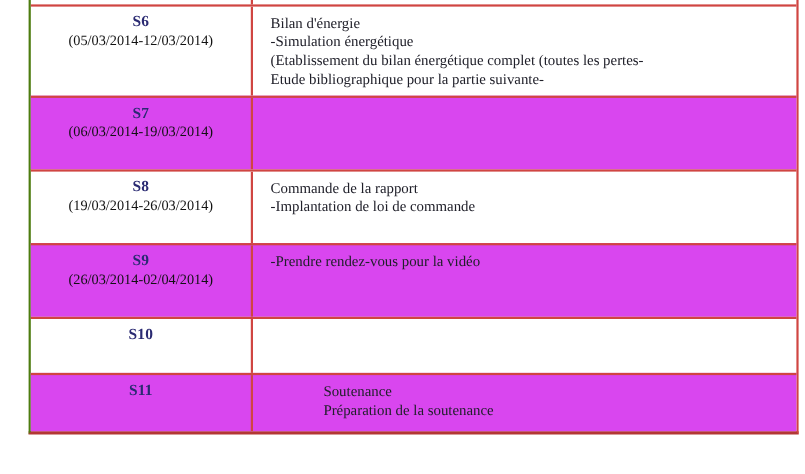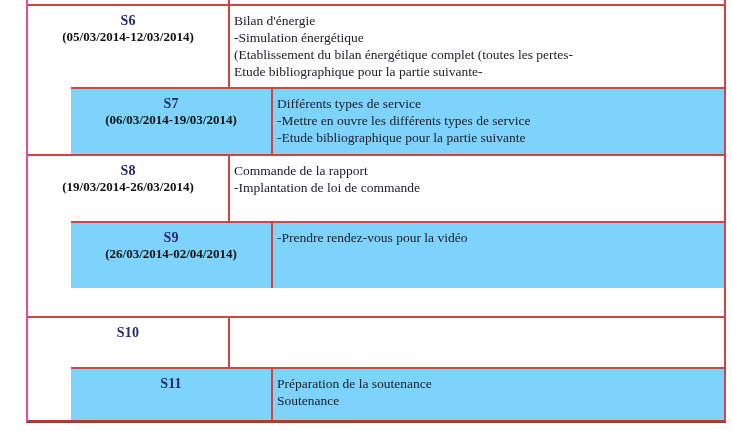--- a/index.html
+++ b/index.html
@@ -13,60 +13,60 @@
     position: relative;
     overflow: hidden;
     font-family: "Liberation Serif", serif;
   }
   .table {
     position: absolute;
     left: 26px;
     top: 0;
     width: 700px;
     box-sizing: border-box;
-    border-left: 2px solid #ec4899;
+    border-left: 2px solid #4d7c0f;
     border-right: 2px solid #d04542;
     border-bottom: 3px solid #b23734;
     background: #ffffff;
   }
   .row {
     display: flex;
     box-sizing: content-box;
     border-top: 2px solid #d04542;
     overflow: hidden;
   }
   .row.partial { height: 4px; border-top: none; }
   .row.r1 { height: 81px; }
   .row.r2 { height: 65px; }
   .row.r3 { height: 65px; }
   .row.r4 { height: 65px; }
-  .row.r5 { height: 49px; margin-top: 28px; }
-  .row.r6 { height: 51px; }
-  .row.shaded { background: #7dd3fc; margin-left: 43px; }
+  .row.r5 { height: 49px; }
+  .row.r6 { height: 51px; gap: 48px; }
+  .row.shaded { background: #d946ef; }
   .cell-left {
     width: 202px;
     flex: 0 0 202px;
     border-right: 2px solid #d04542;
     box-sizing: border-box;
     text-align: center;
     padding-top: 7px;
   }
   .cell-right {
     flex: 1 1 auto;
-    padding: 6px 10px 0 4px;
+    padding: 6px 10px 0 16px;
   }
   .week-label {
     font-weight: bold;
     font-size: 14px;
     line-height: 16px;
     color: #2a2a72;
     letter-spacing: 0.2px;
   }
   .week-dates {
-    font-weight: bold;
+    font-weight: normal;
     font-size: 13px;
     line-height: 16px;
     color: #111111;
   }
   .task-line {
     font-size: 13.5px;
     line-height: 17px;
     color: #20202a;
     white-space: nowrap;
   }
@@ -92,25 +92,20 @@
       <div class="task-line">(Etablissement du bilan énergétique complet (toutes les pertes-</div>
       <div class="task-line">Etude bibliographique pour la partie suivante-</div>
     </div>
   </div>
 
   <div class="row r2 shaded">
     <div class="cell-left">
       <div class="week-label">S7</div>
       <div class="week-dates">(06/03/2014-19/03/2014)</div>
     </div>
-    <div class="cell-right">
-      <div class="task-line">Différents types de service</div>
-      <div class="task-line">-Mettre en ouvre les différents types de service</div>
-      <div class="task-line">-Etude bibliographique pour la partie suivante</div>
-    </div>
   </div>
 
   <div class="row r3">
     <div class="cell-left">
       <div class="week-label">S8</div>
       <div class="week-dates">(19/03/2014-26/03/2014)</div>
     </div>
     <div class="cell-right">
       <div class="task-line">Commande de la rapport</div>
       <div class="task-line">-Implantation de loi de commande</div>
@@ -131,18 +126,18 @@
     <div class="cell-left">
       <div class="week-label">S10</div>
     </div>
   </div>
 
   <div class="row r6 shaded">
     <div class="cell-left">
       <div class="week-label">S11</div>
     </div>
     <div class="cell-right">
+      <div class="task-line">Soutenance</div>
       <div class="task-line">Préparation de la soutenance</div>
-      <div class="task-line">Soutenance</div>
     </div>
   </div>
 
 </div>
 
 </body></html>

